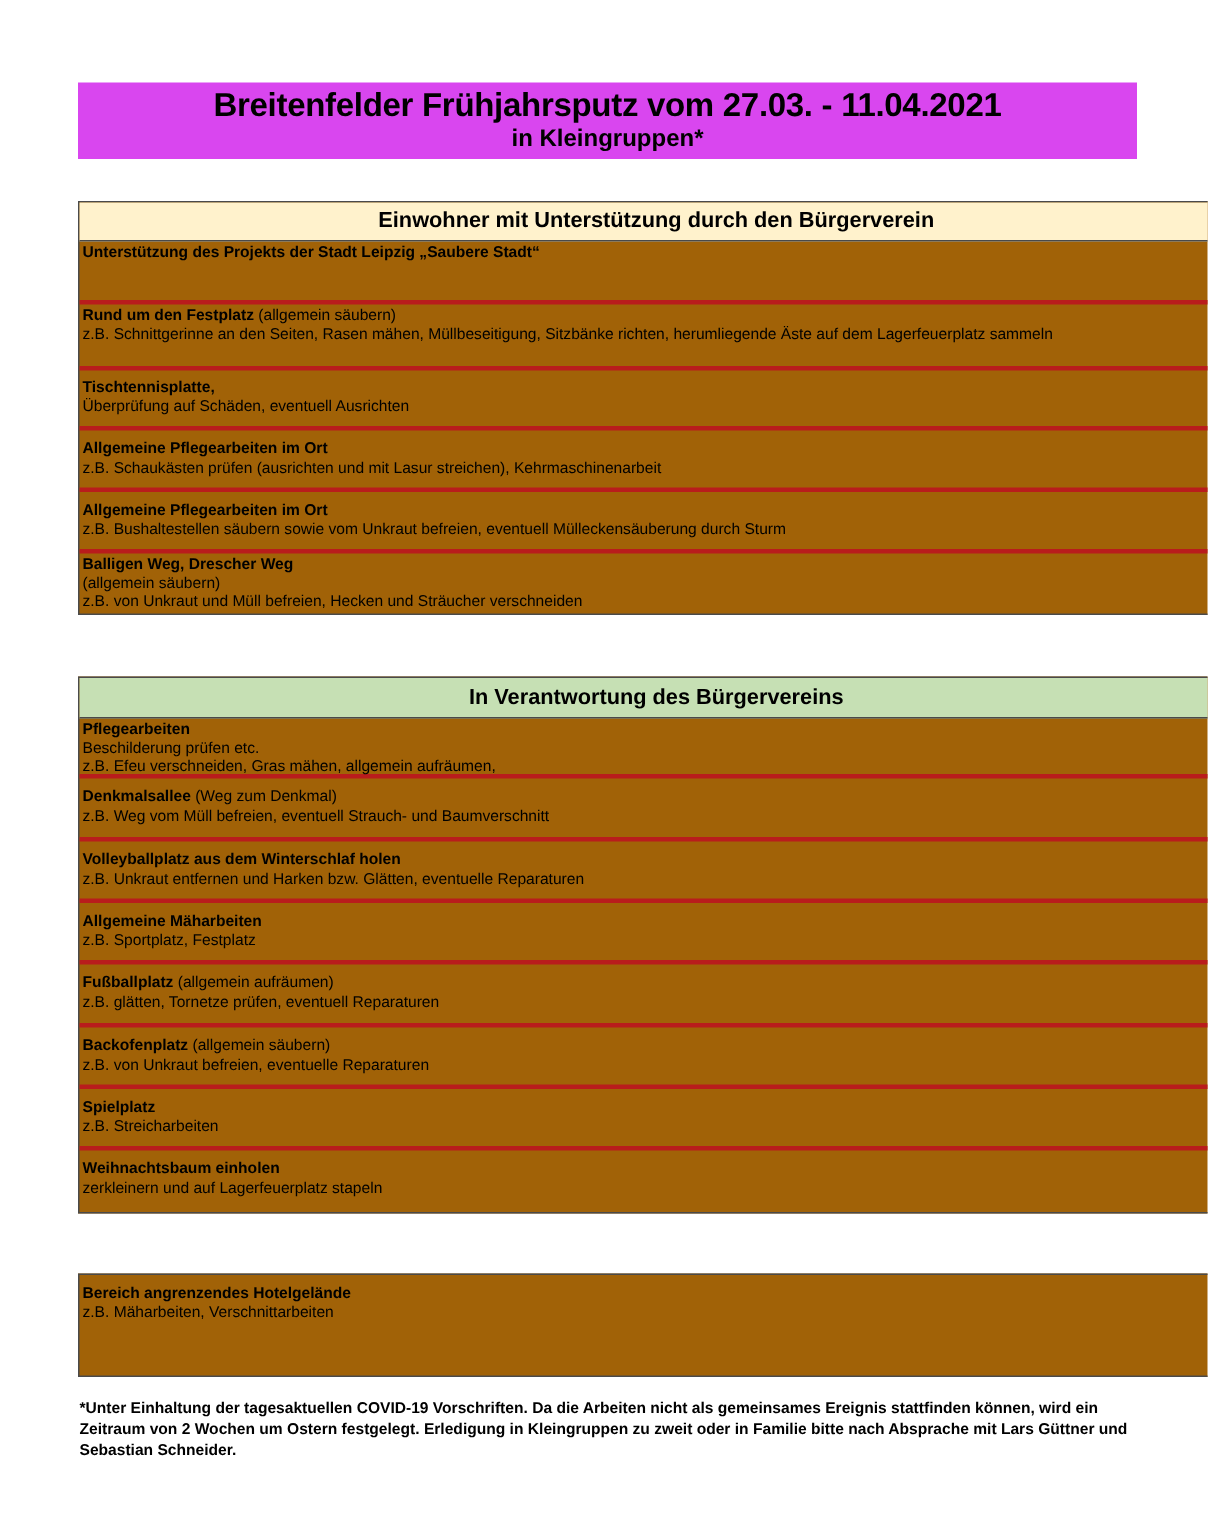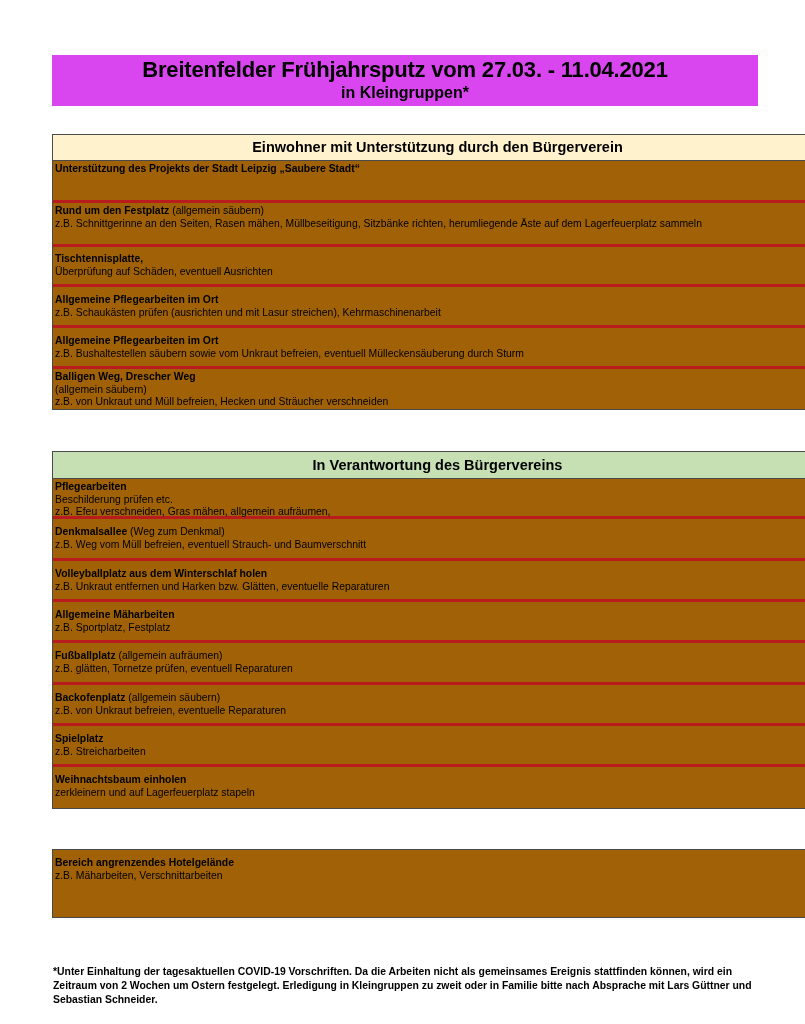--- a/index.html
+++ b/index.html
@@ -76,21 +76,20 @@
     #s3 { top: 849px; height: 69px; }
     #s3 .section-header { background: #bdd7ee; height: 27px; line-height: 26px; }
     .footnote {
       position: absolute;
       left: 53px;
       top: 933px;
       width: 705px;
       font-size: 10.4px;
       line-height: 14px;
       font-weight: bold;
-      margin-top: 32px;
     }
   </style>
 </head>
 <body>
 
 <div class="title-banner">
   <div class="title-line1">Breitenfelder Frühjahrsputz vom 27.03. - 11.04.2021</div>
   <div class="title-line2">in Kleingruppen*</div>
 </div>
 

